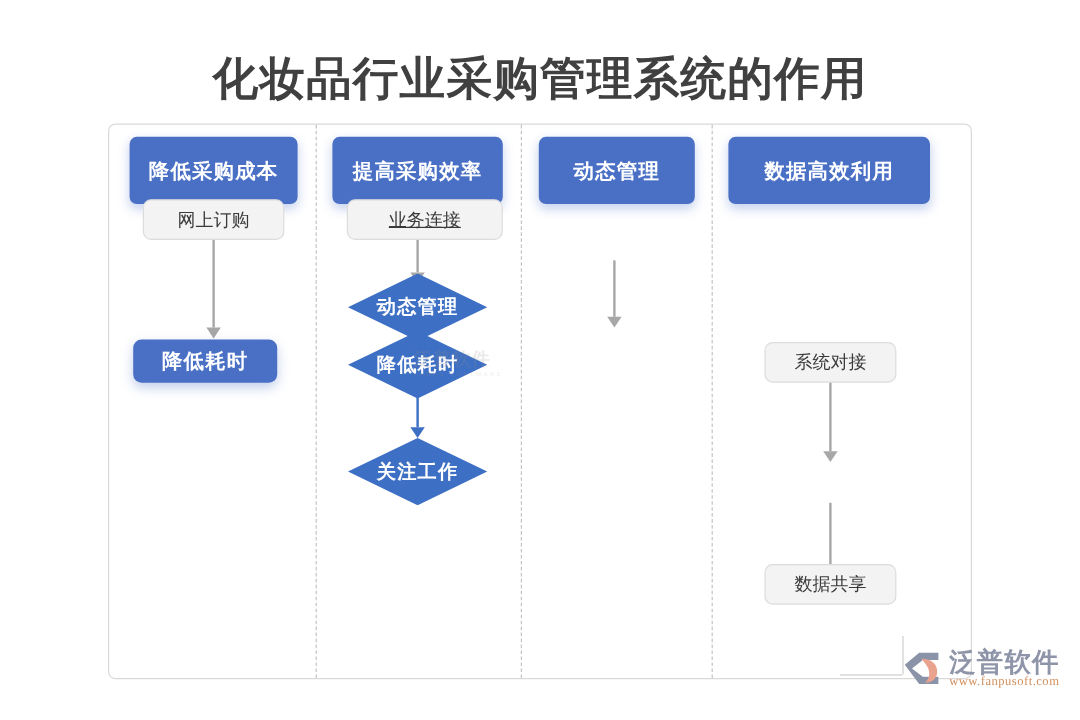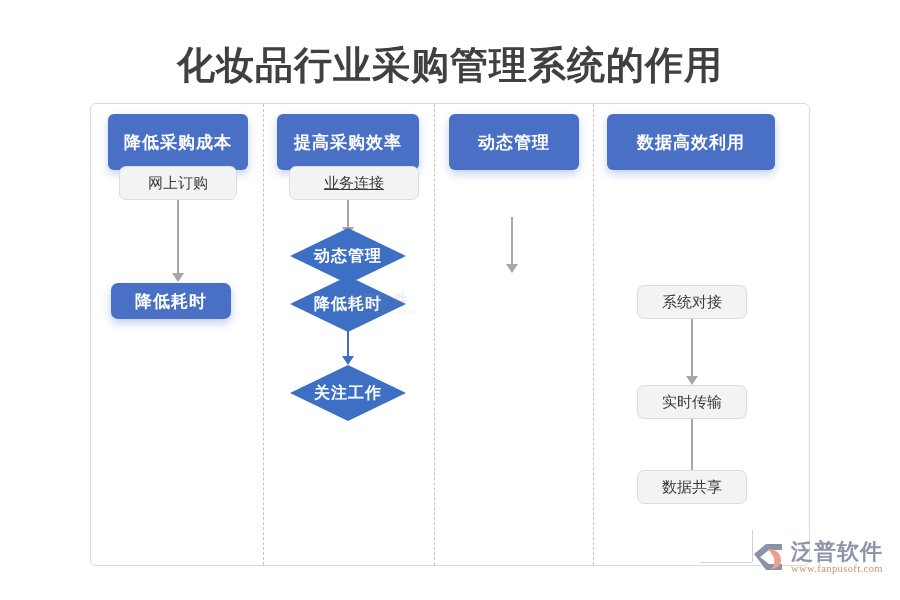--- a/index.html
+++ b/index.html
@@ -298,21 +298,20 @@
   </div>
 
 
   <div class="node-box" style="left:546px; top:181px; width:110px;">系统对接</div>
 
   <div class="arrow" style="left:594px; top:215px; height:66px;">
     <div class="shaft" style="height:57px;"></div>
     <div class="head" style="top:57px;"></div>
   </div>
 
-  <div class="node-box" style="left:546px; top:281px; width:110px;">实时传输</div>
 
   <div class="arrow" style="left:594px; top:315px; height:66px;">
     <div class="shaft" style="height:57px;"></div>
     <div class="head" style="top:57px;"></div>
   </div>
 
   <div class="node-box" style="left:546px; top:366px; width:110px;">数据共享</div>
 
 </div>
 

